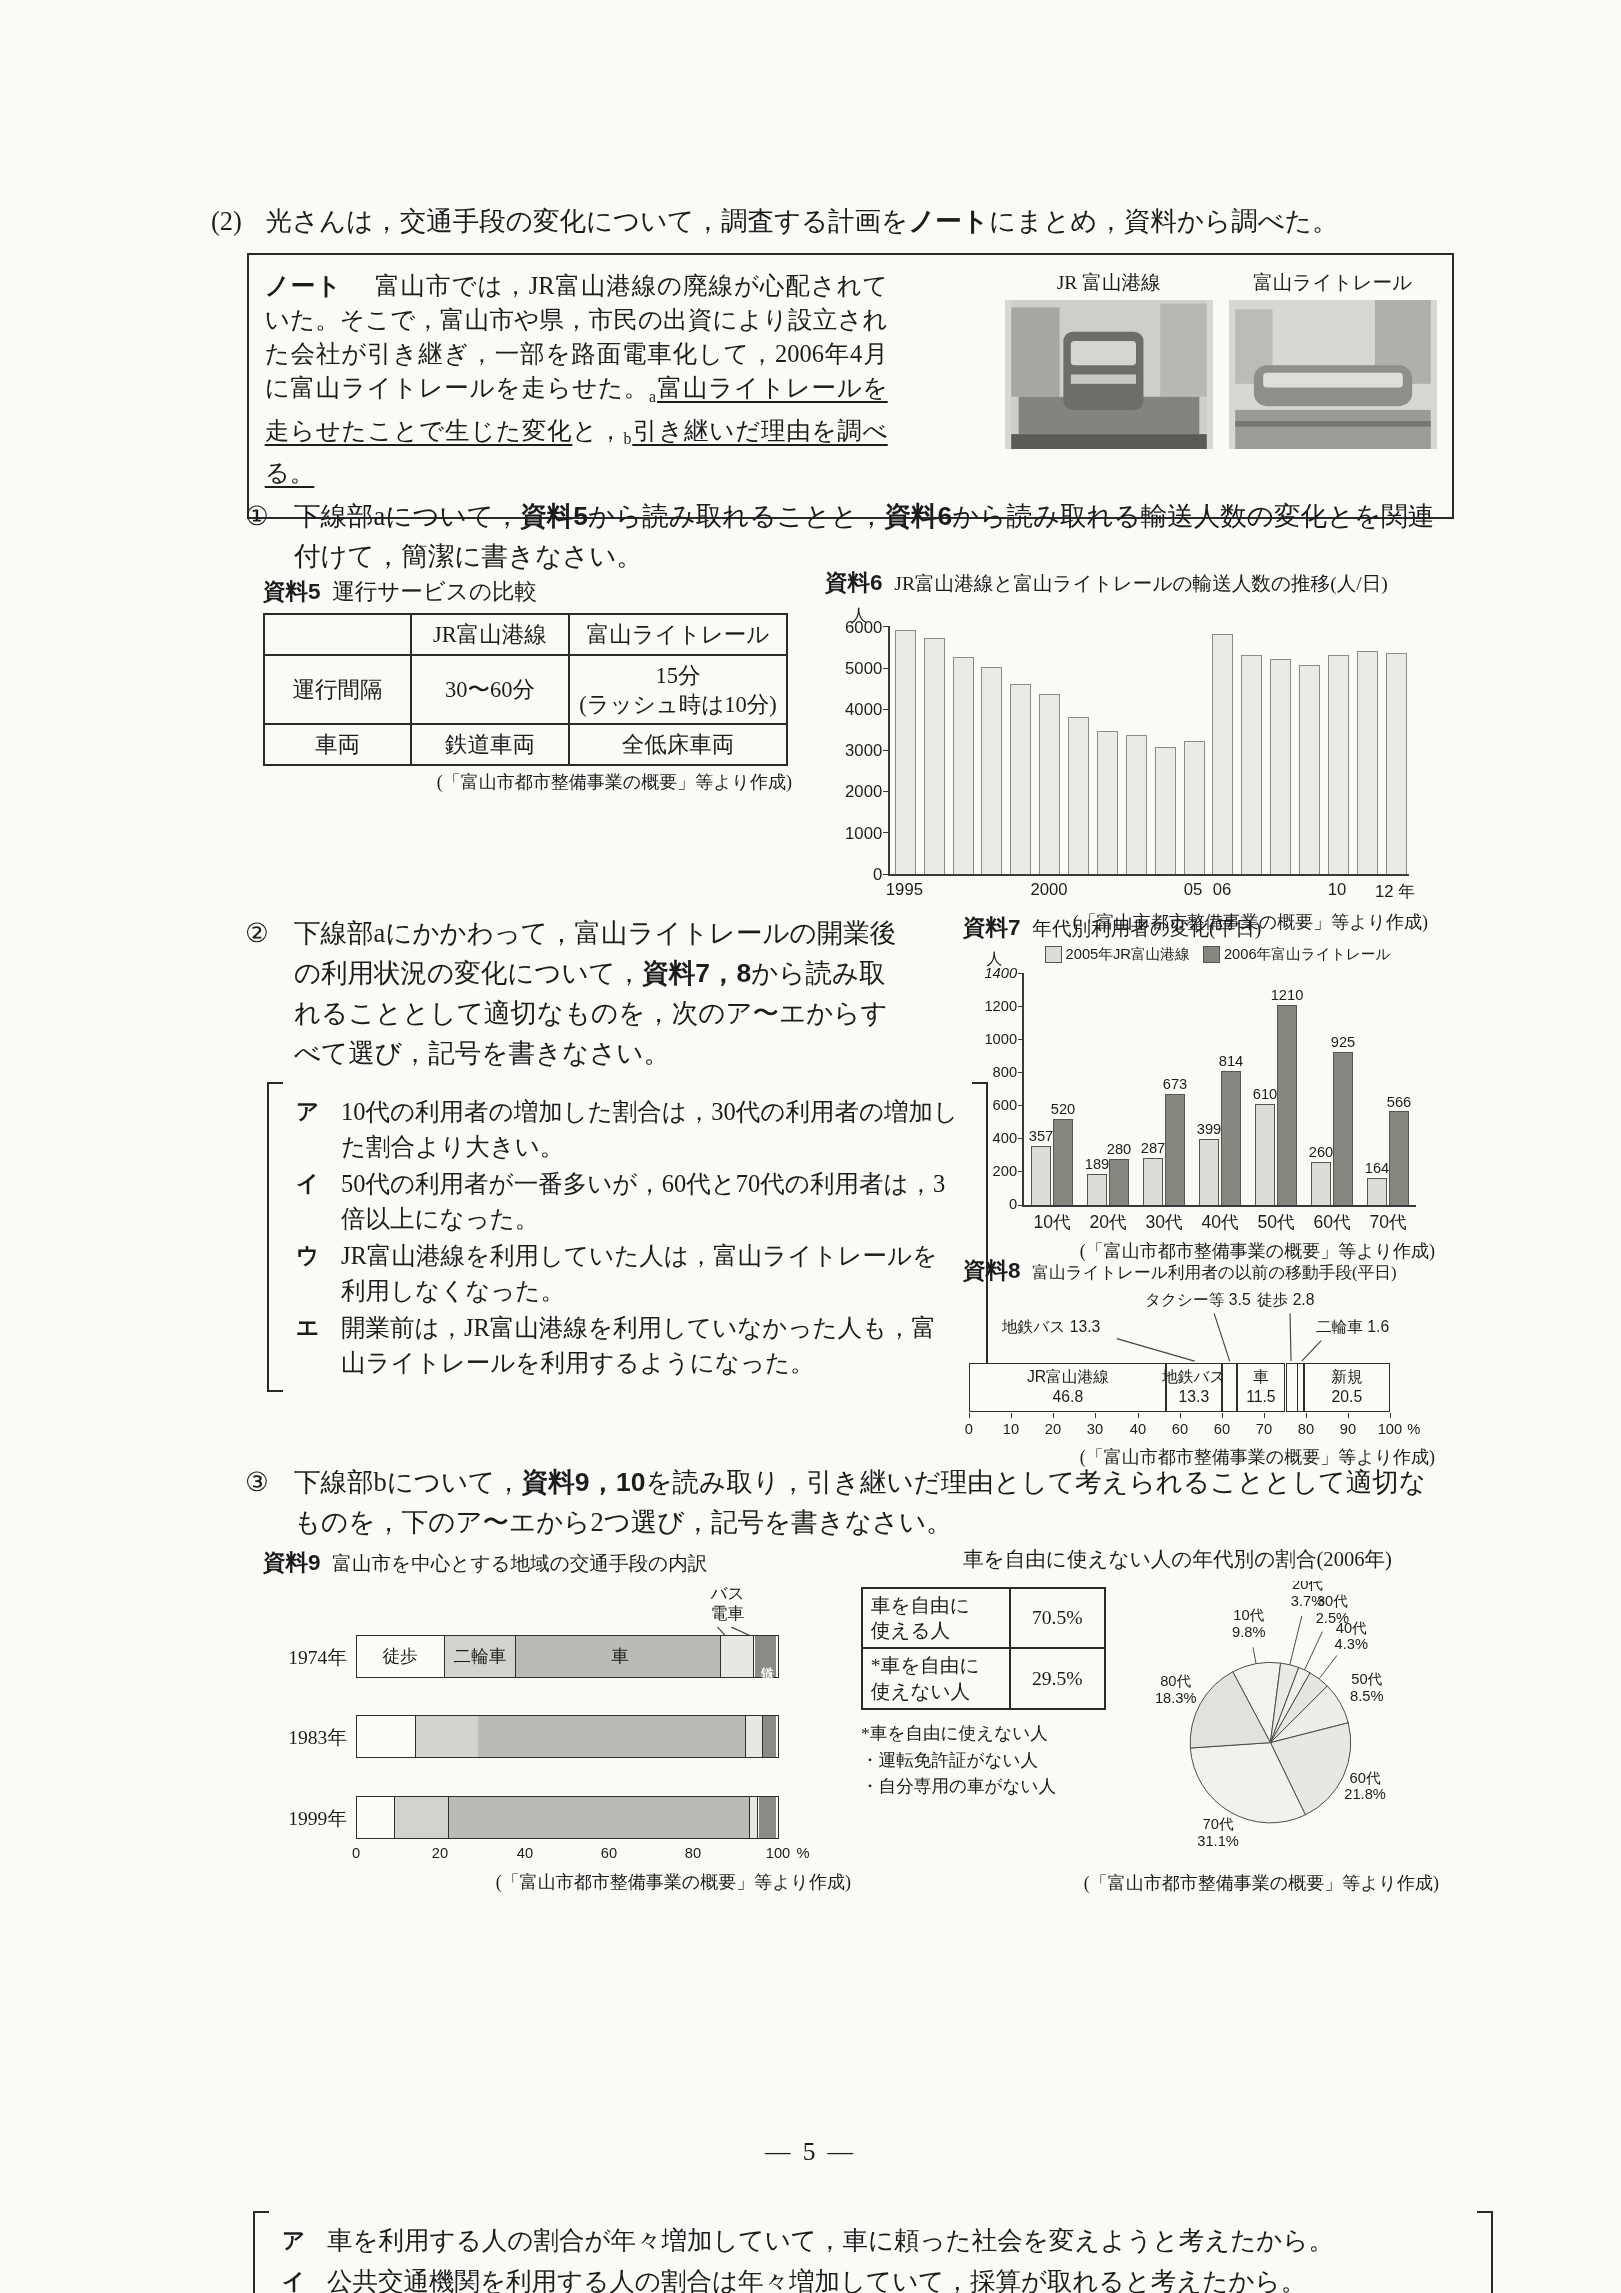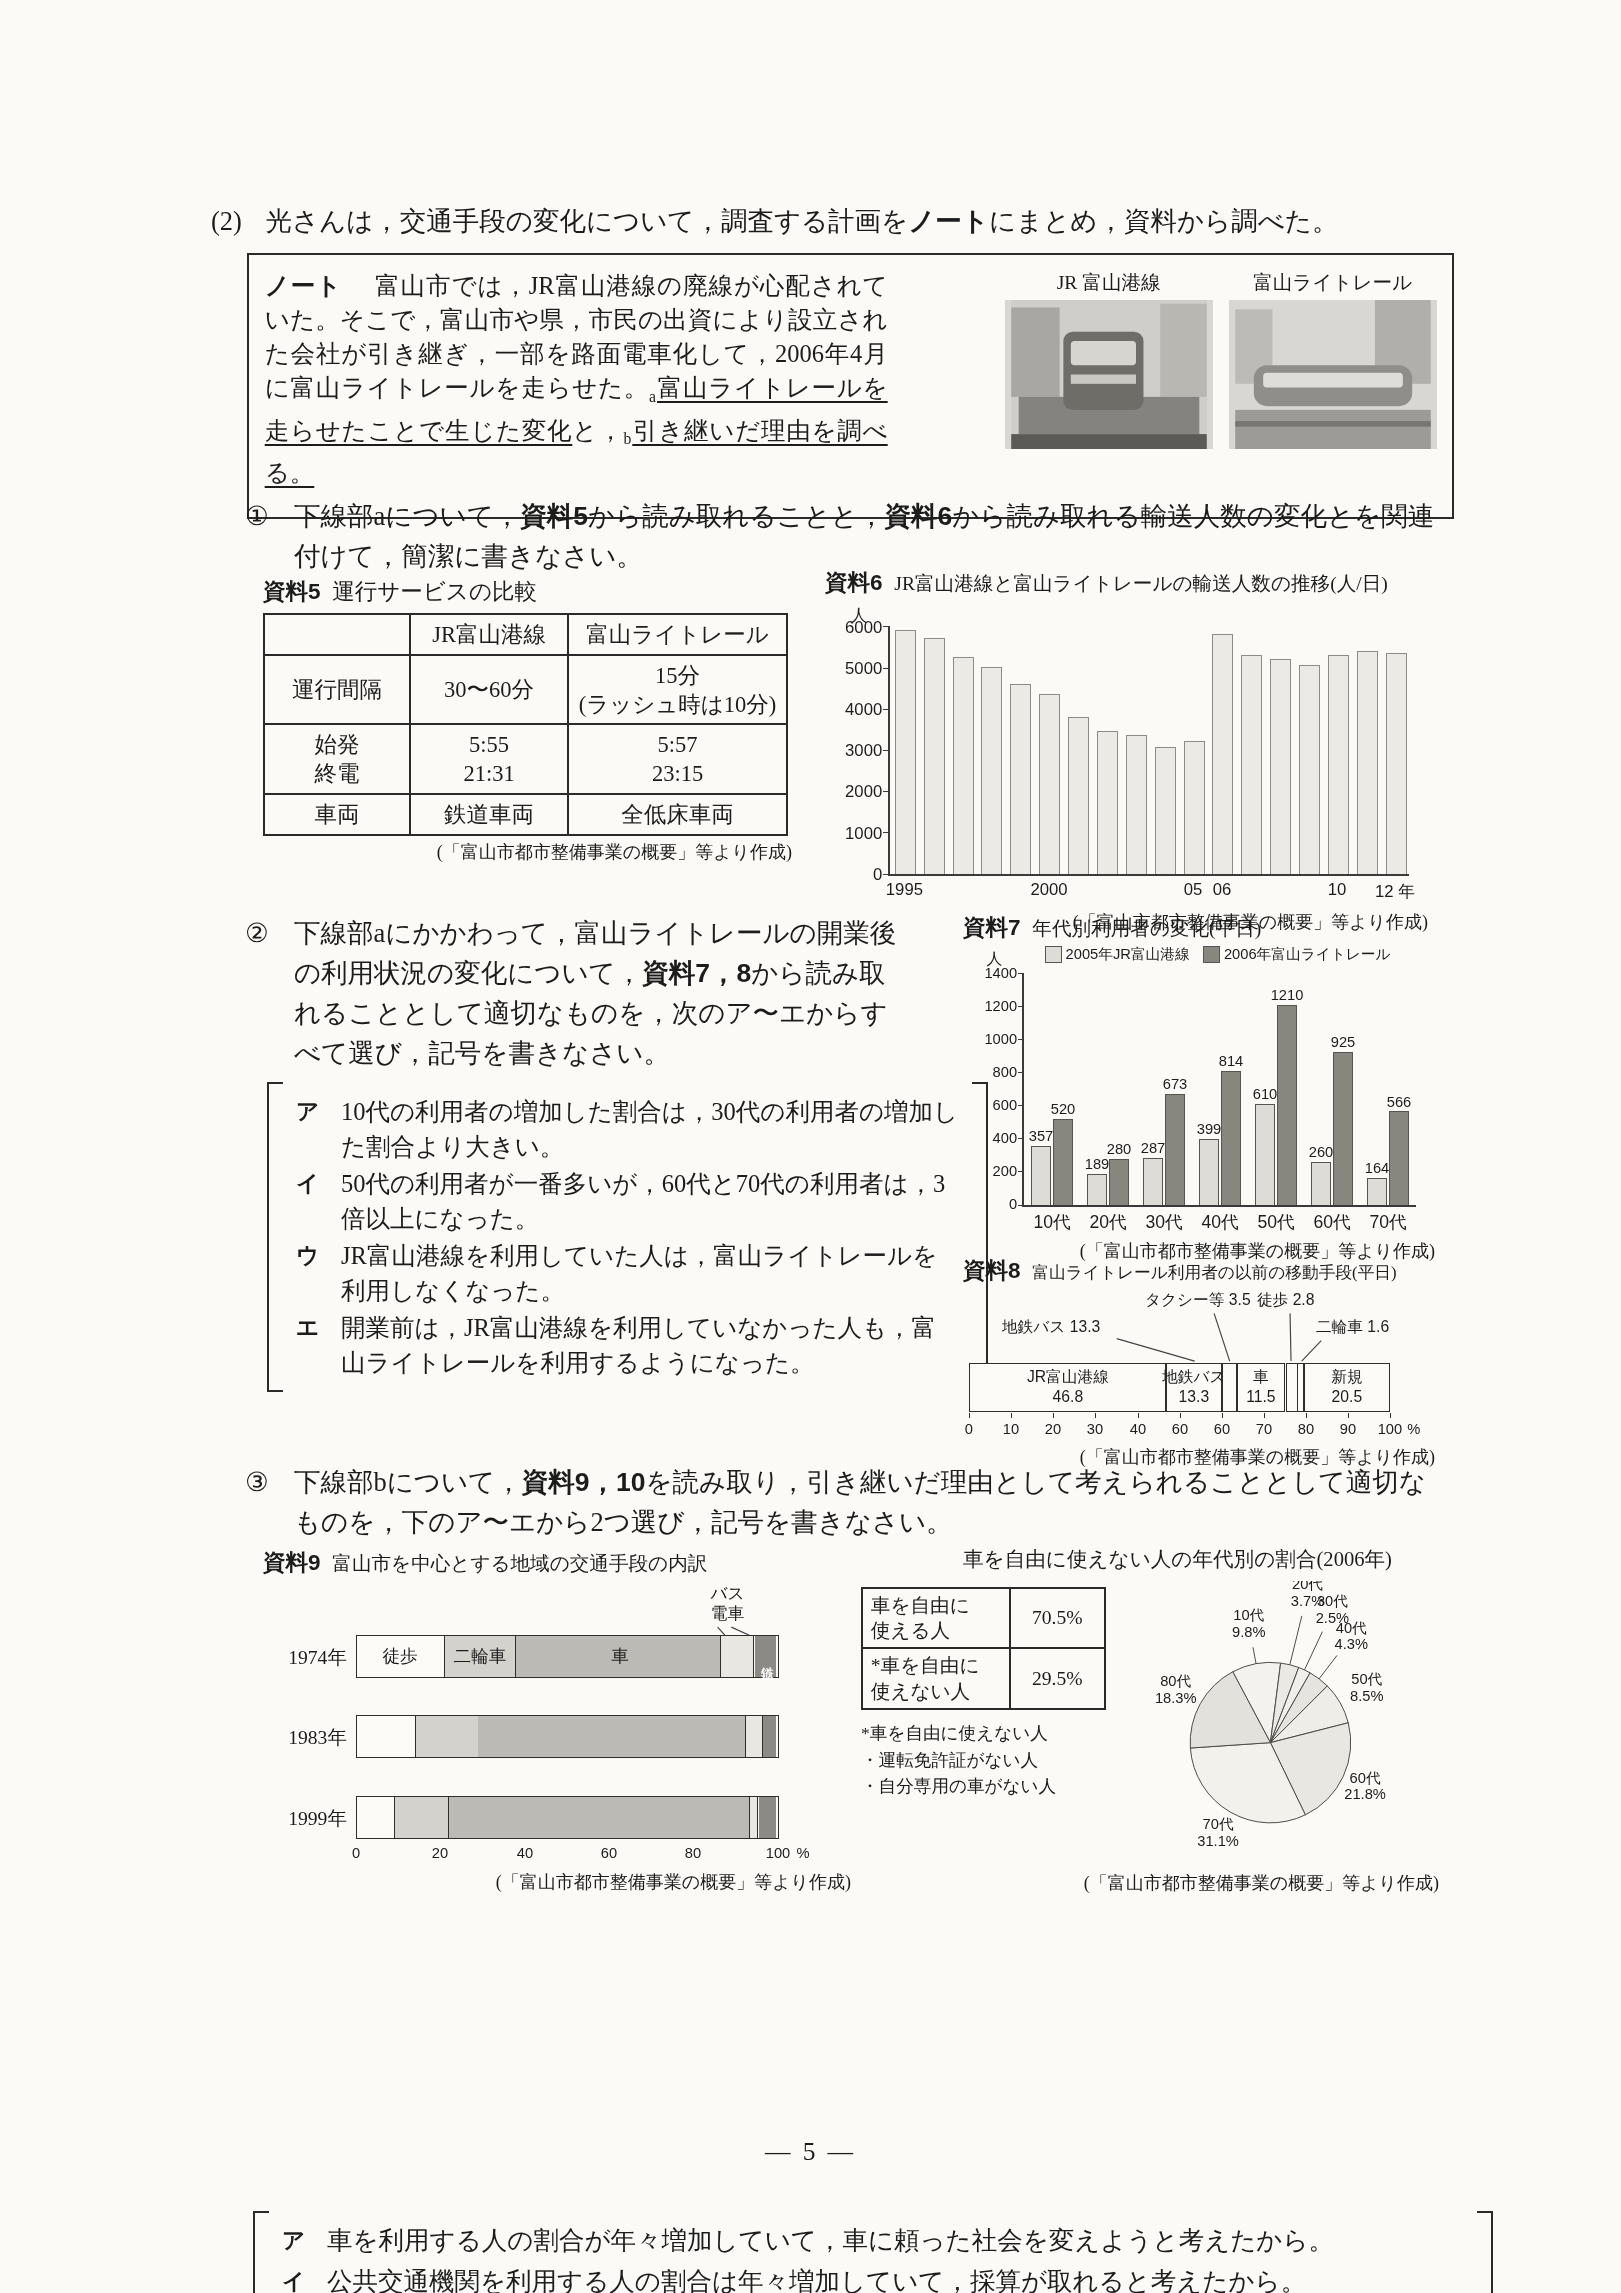--- a/index.html
+++ b/index.html
@@ -161,28 +161,20 @@
       <tr>
         <th></th>
         <th>JR富山港線</th>
         <th>富山ライトレール</th>
       </tr>
       <tr>
         <th>運行間隔</th>
         <td>30〜60分</td>
         <td>15分
 (ラッシュ時は10分)</td>
-      </tr>
-      <tr>
-        <th>始発
-終電</th>
-        <td>5:55
-21:31</td>
-        <td>5:57
-23:15</td>
       </tr>
       <tr>
         <th>車両</th>
         <td>鉄道車両</td>
         <td>全低床車両</td>
       </tr>
     </tbody>
   </table>
   <div class="source">(「富山市都市整備事業の概要」等より作成)</div>
 </div>
@@ -287,21 +279,21 @@
         <div class="c7-ylab" style="bottom: 58px;">400</div>
         <div class="c7-ytick" style="bottom: 66px;"></div>
         <div class="c7-ylab" style="bottom: 91px;">600</div>
         <div class="c7-ytick" style="bottom: 99px;"></div>
         <div class="c7-ylab" style="bottom: 124px;">800</div>
         <div class="c7-ytick" style="bottom: 132px;"></div>
         <div class="c7-ylab" style="bottom: 157px;">1000</div>
         <div class="c7-ytick" style="bottom: 165px;"></div>
         <div class="c7-ylab" style="bottom: 190px;">1200</div>
         <div class="c7-ytick" style="bottom: 198px;"></div>
-        <div class="c7-ylab" style="bottom: 223px;">1400</div>
+        <div class="c7-ylab" style="bottom: 223px; font-style: italic;">1400</div>
         <div class="c7-ytick" style="bottom: 231px;"></div>
         <div class="c7-bar s0" style="left: 7.4px; width: 19.6px; height: 59px;"></div>
         <div class="c7-vlab" style="left: 17px; bottom: 61px;">357</div>
         <div class="c7-bar s1" style="left: 29px; width: 19.6px; height: 86px;"></div>
         <div class="c7-vlab" style="left: 39px; bottom: 88px;">520</div>
         <div class="c7-xcat" style="left: 28px;">10代</div>
         <div class="c7-bar s0" style="left: 63px; width: 19.6px; height: 31px;"></div>
         <div class="c7-vlab" style="left: 73px; bottom: 33px;">189</div>
         <div class="c7-bar s1" style="left: 85px; width: 19.6px; height: 46px;"></div>
         <div class="c7-vlab" style="left: 95px; bottom: 48px;">280</div>

